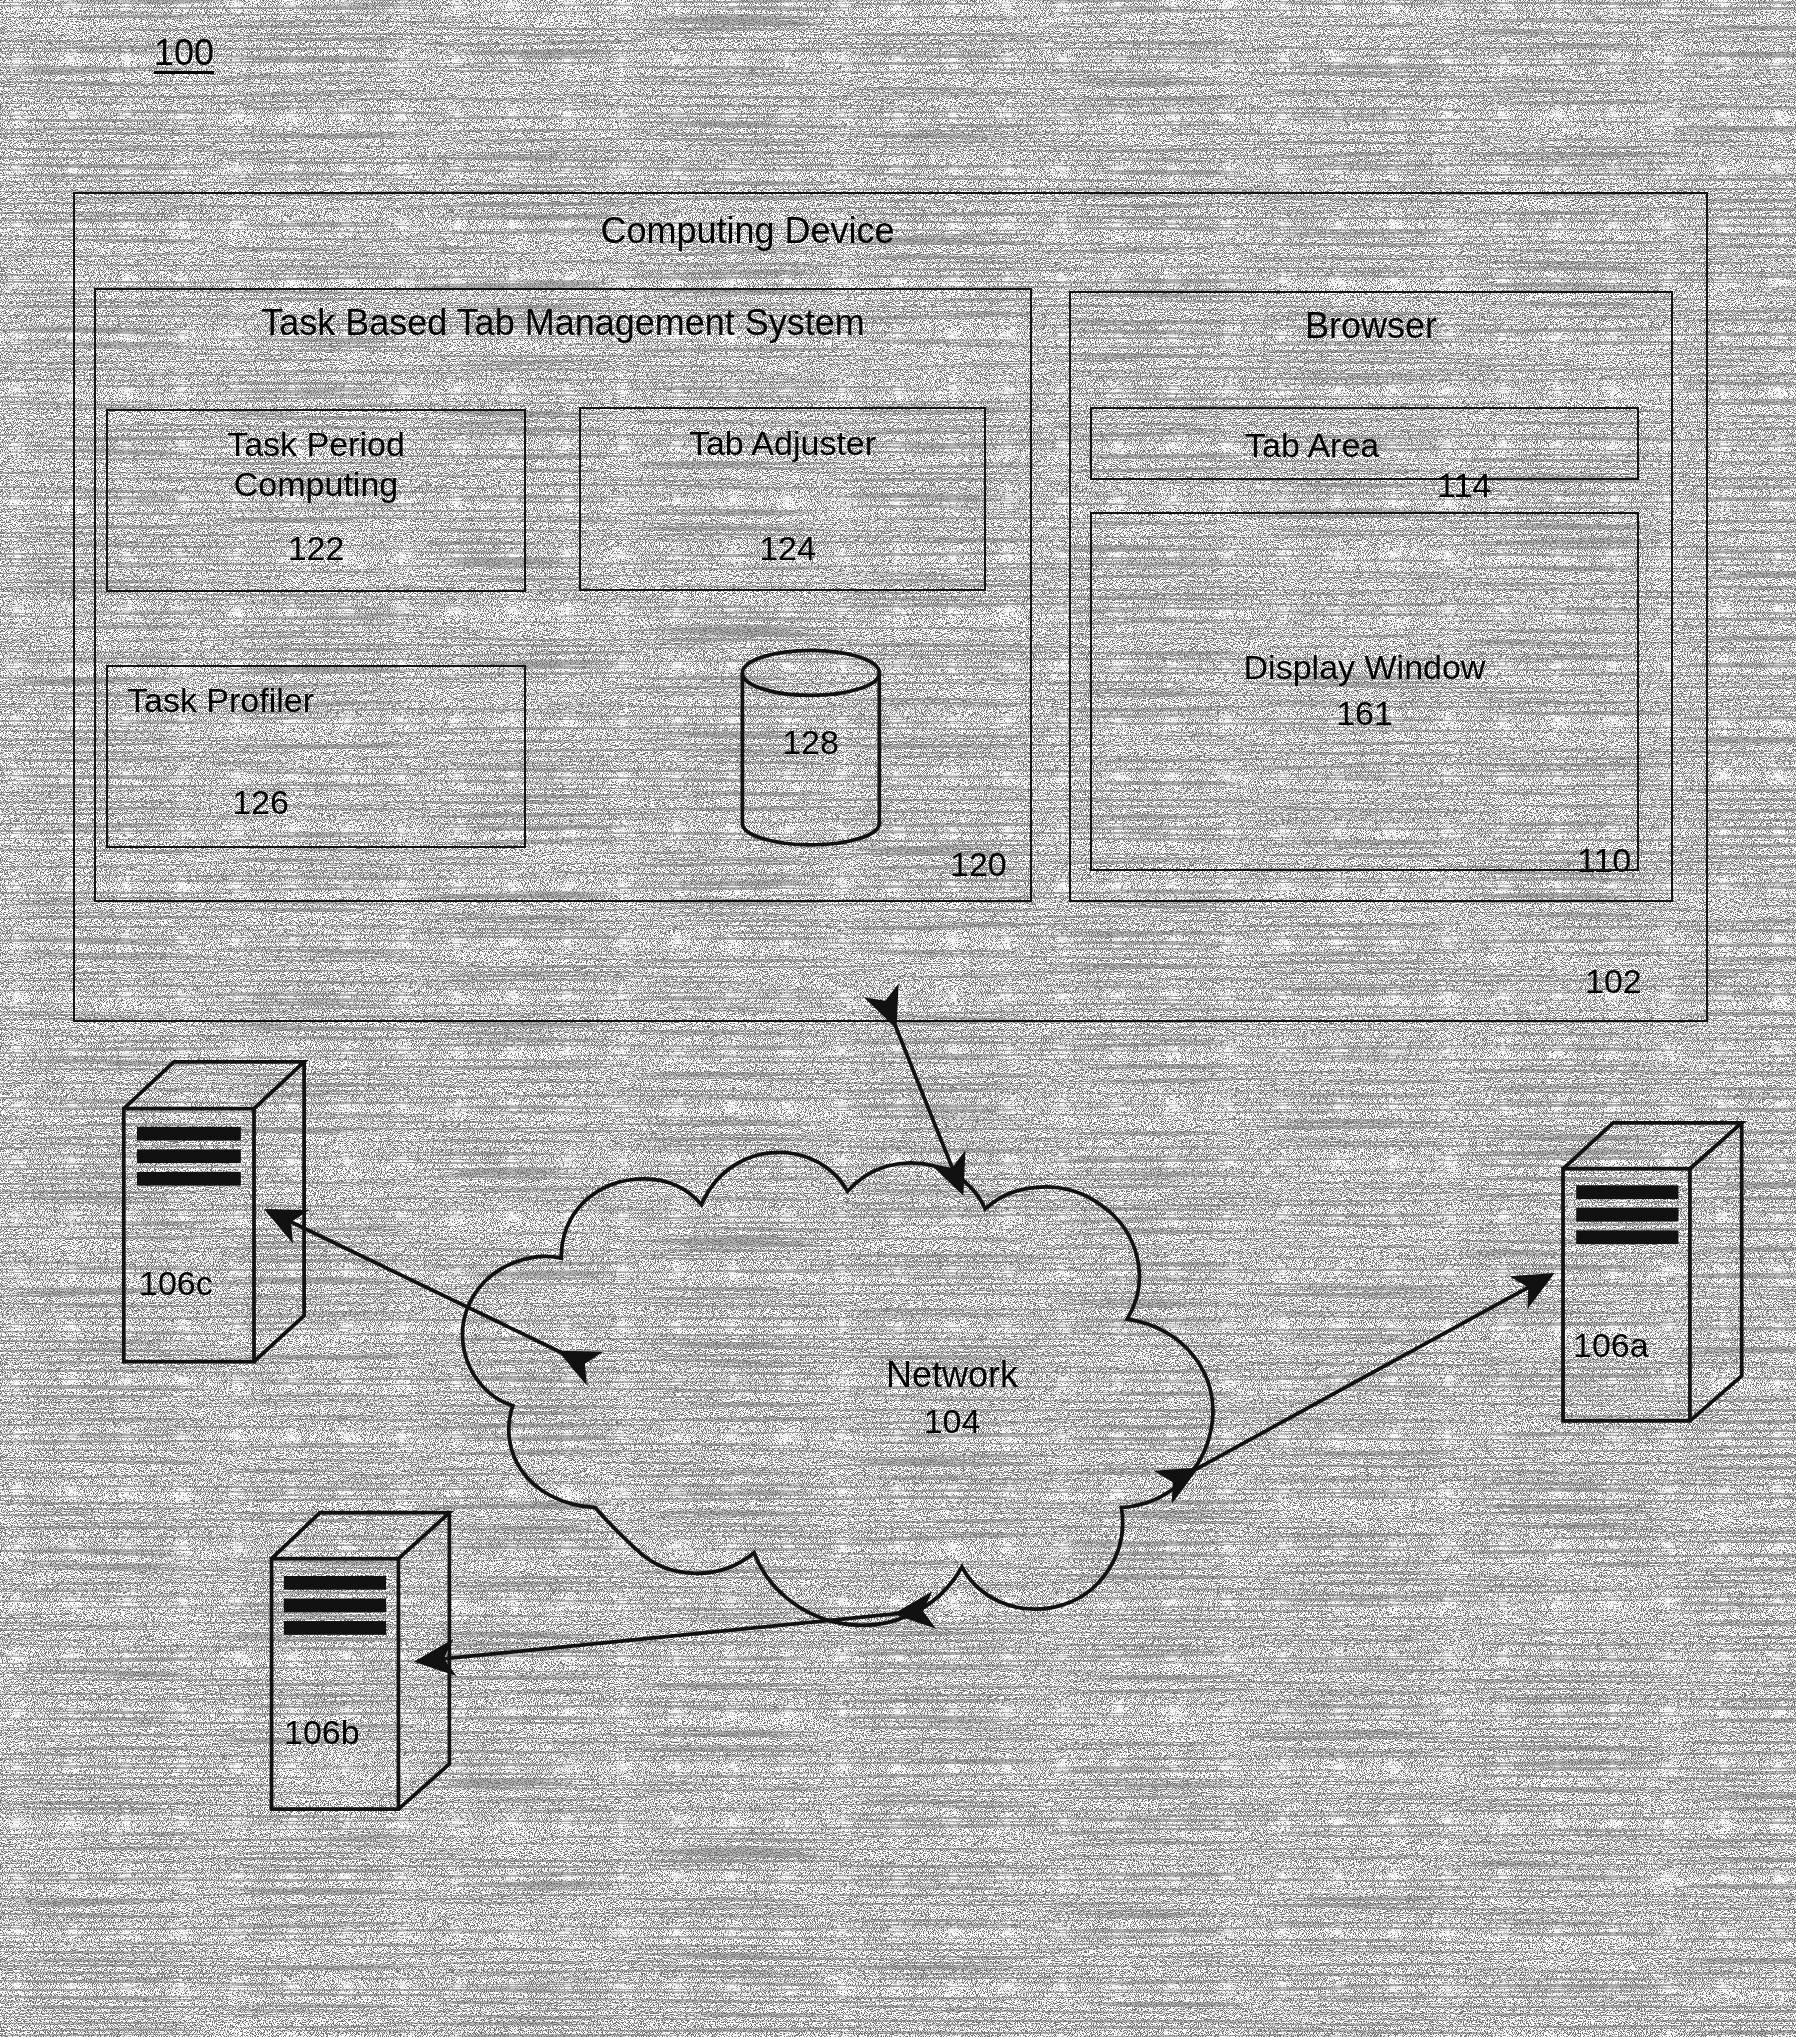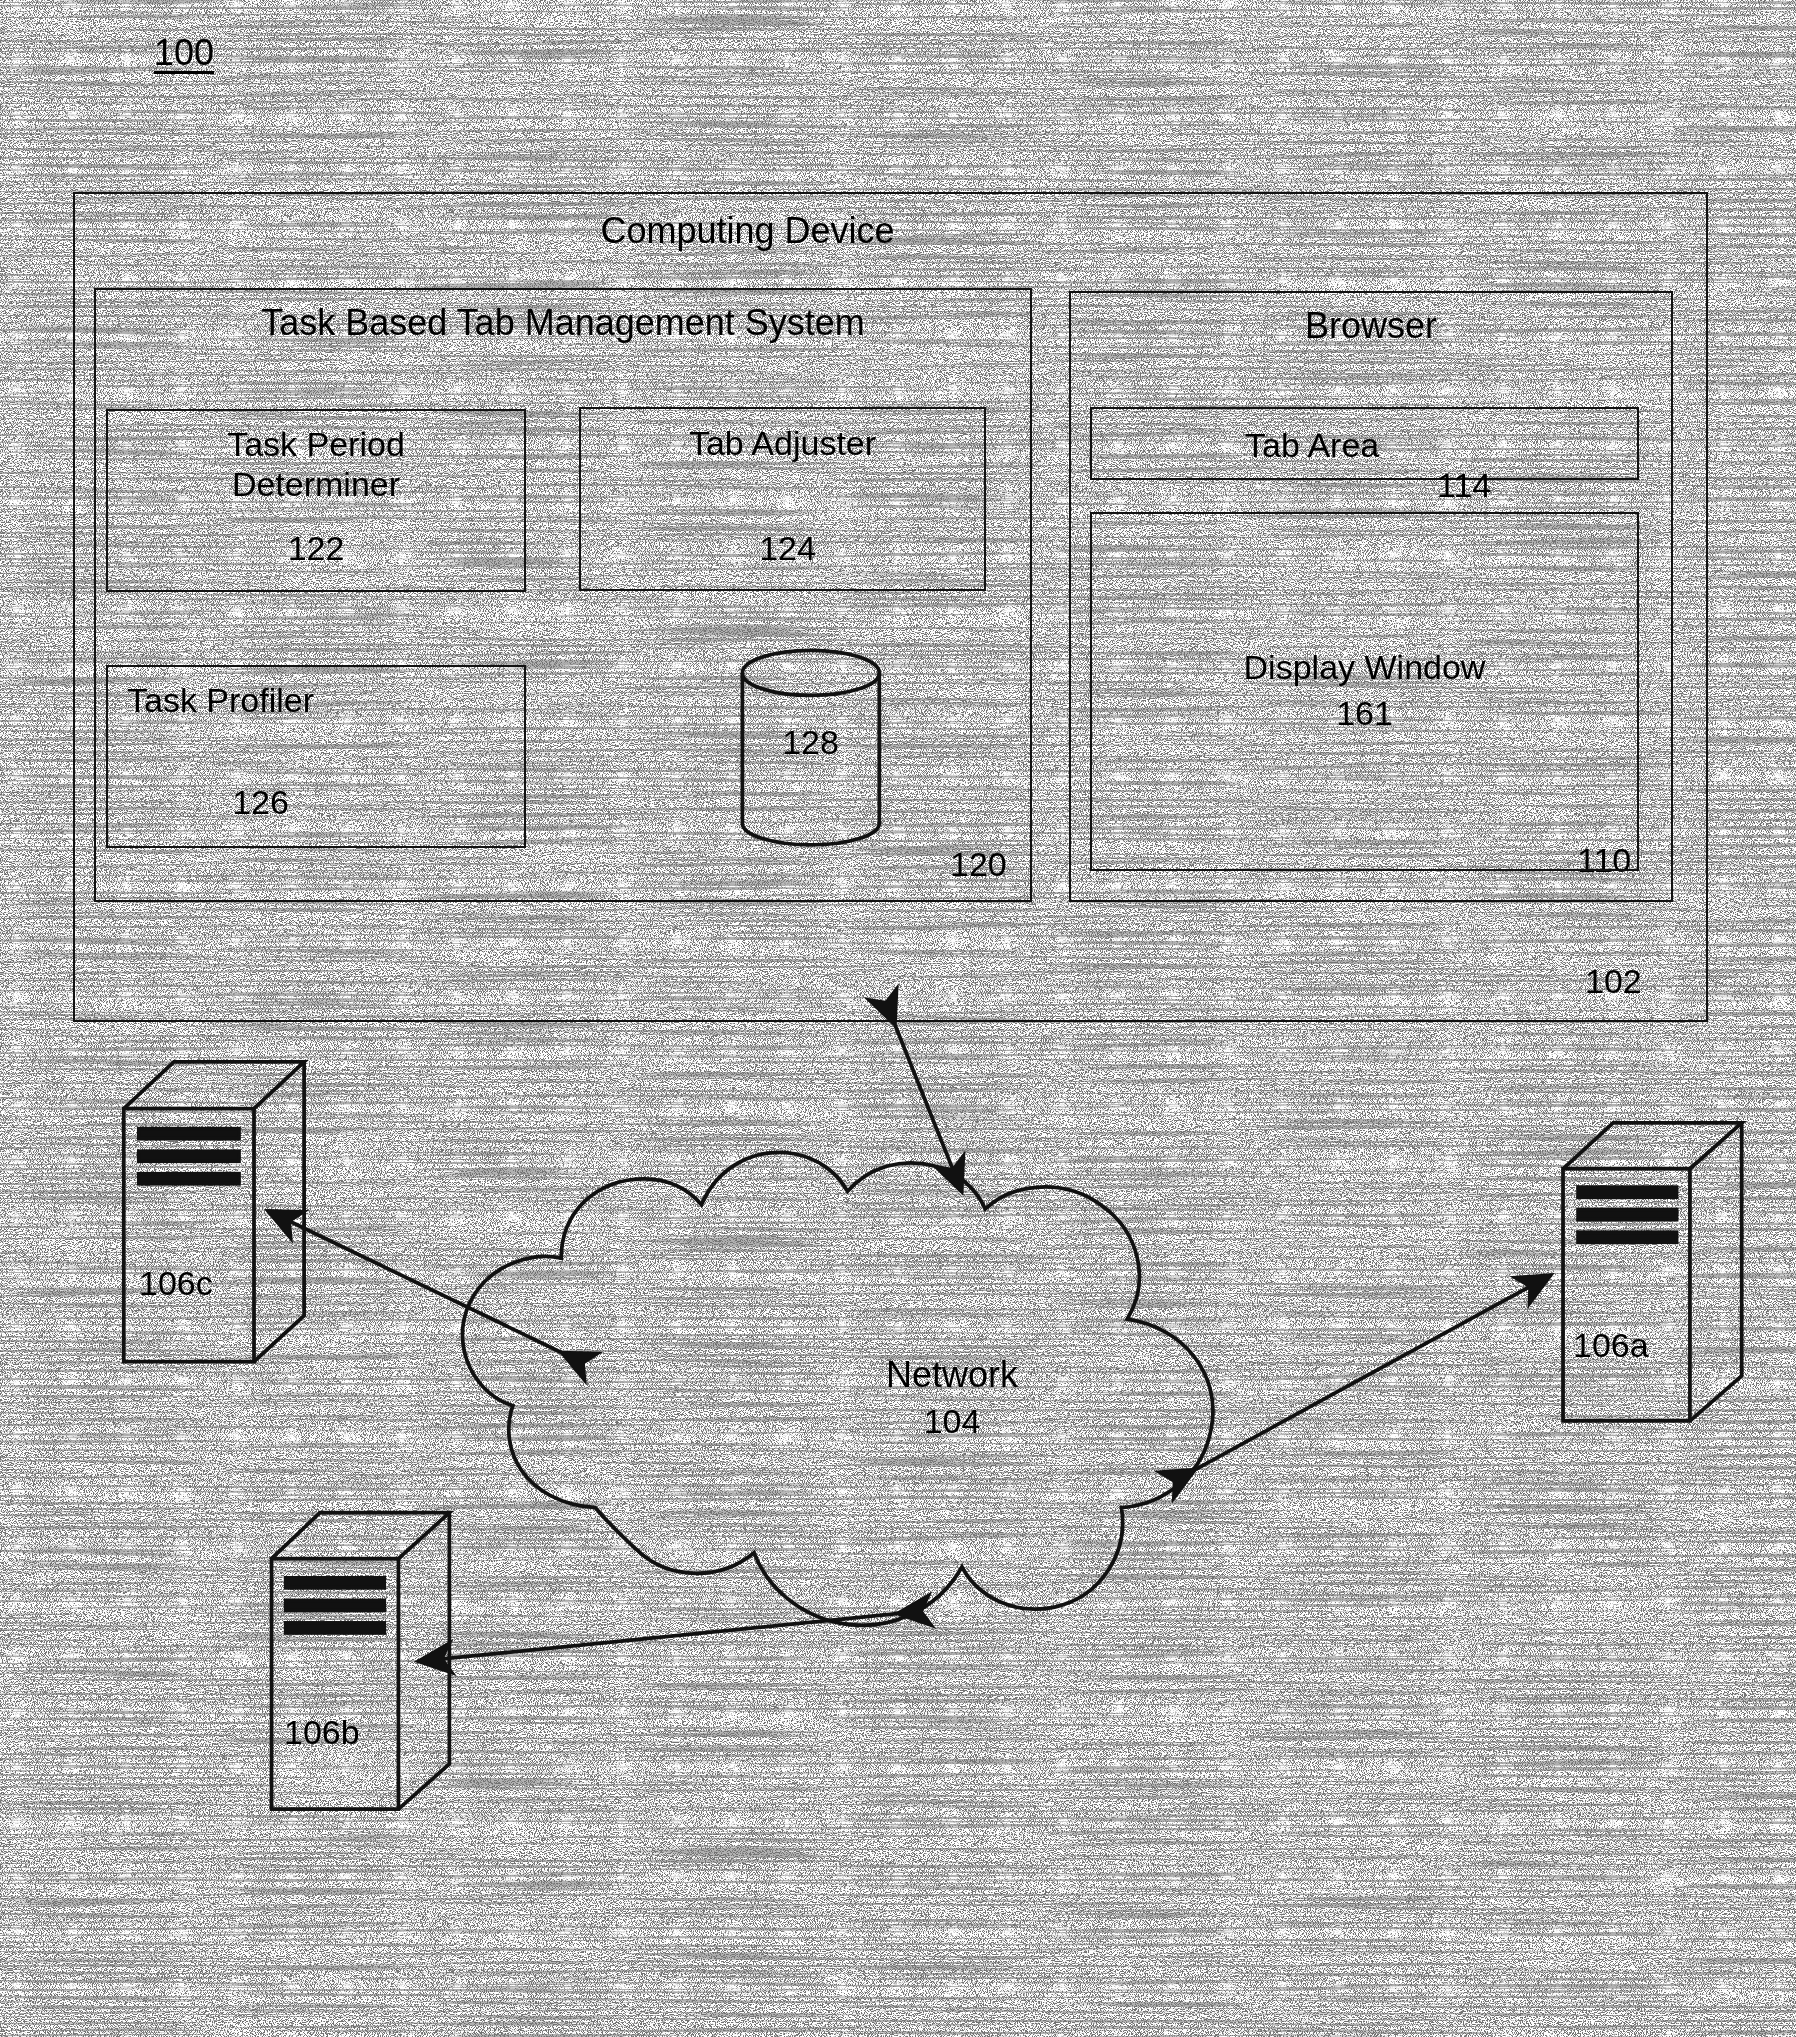--- a/index.html
+++ b/index.html
@@ -90,21 +90,21 @@
   <div class="box" style="left:73px; top:192px; width:1635px; height:830px;"></div>
   <div class="lbl f-title ctr" style="left:73px; top:210px; width:1349px;">Computing Device</div>
   <div class="ref" style="left:1585px; top:962px;">102</div>
 
   <div class="box" style="left:94px; top:288px; width:938px; height:614px;"></div>
   <div class="lbl f-title ctr" style="left:94px; top:302px; width:938px;">Task Based Tab Management System</div>
   <div class="ref" style="left:950px; top:845px;">120</div>
 
   <div class="box" style="left:106px; top:409px; width:420px; height:183px;"></div>
   <div class="lbl f-sub ctr" style="left:106px; top:424px; width:420px;">Task Period
-Determiner</div>
+Computing</div>
   <div class="lbl f-num ctr" style="left:106px; top:528px; width:420px;">122</div>
 
   <div class="box" style="left:579px; top:407px; width:407px; height:184px;"></div>
   <div class="lbl f-sub ctr" style="left:579px; top:423px; width:407px;">Tab Adjuster</div>
   <div class="lbl f-num ctr" style="left:579px; top:528px; width:417px;">124</div>
 
   <div class="box" style="left:106px; top:665px; width:420px; height:183px;"></div>
   <div class="lbl f-sub" style="left:127px; top:680px;">Task Profiler</div>
   <div class="lbl f-num ctr" style="left:106px; top:782px; width:309px;">126</div>
 

